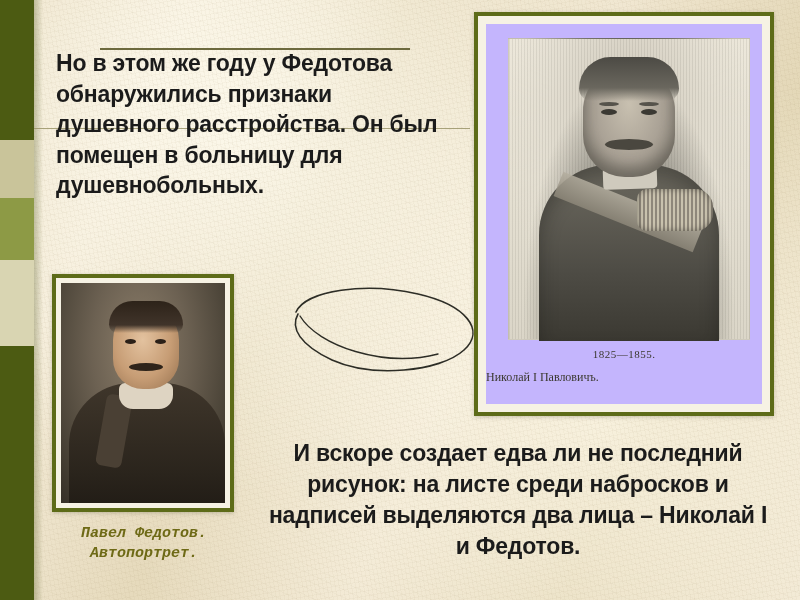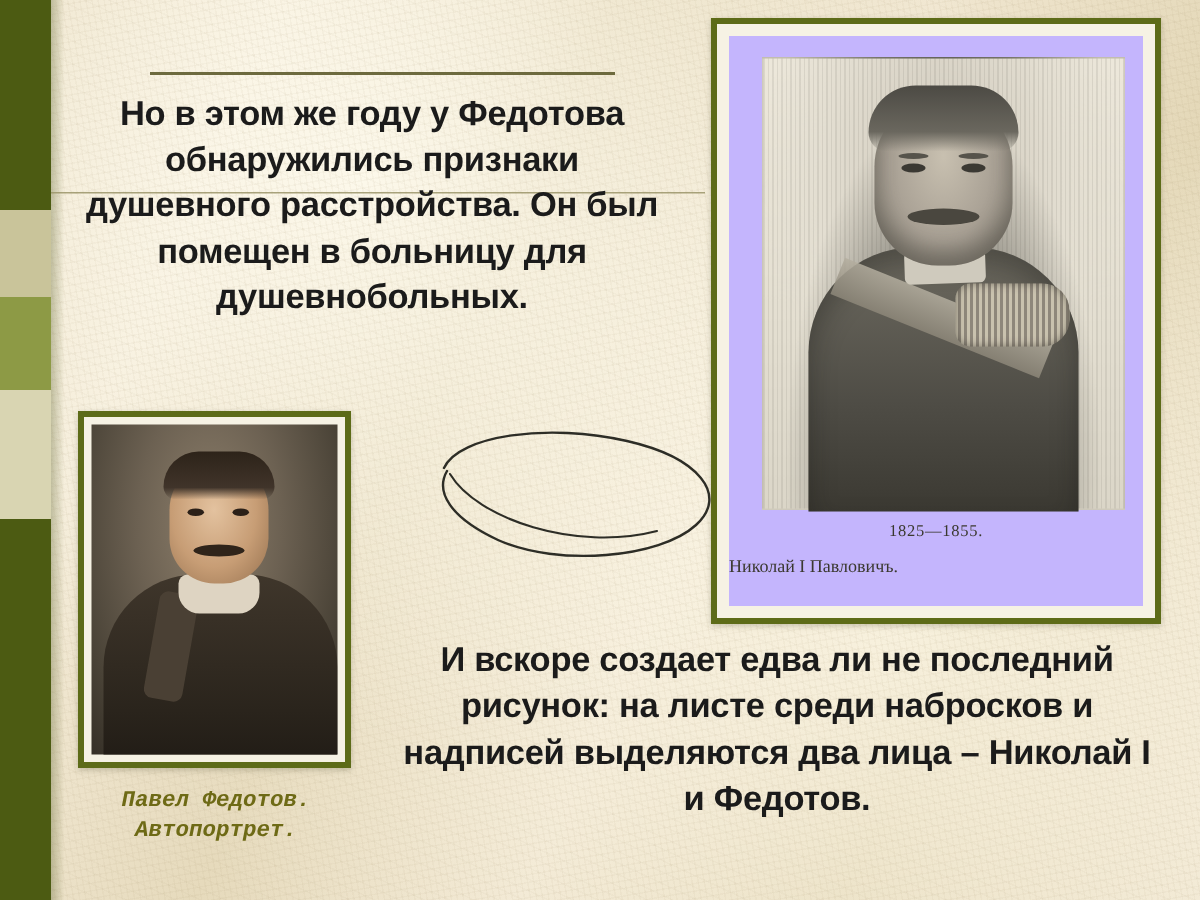--- a/index.html
+++ b/index.html
@@ -84,36 +84,36 @@
     height: 0;
     border-top: 1px solid #9a9468;
     z-index: 1;
     opacity: 0.85;
   }
 
   
   .top-text {
     position: absolute;
     left: 56px;
-    top: 60px;
+    top: 48px;
     width: 384px;
-    text-align: center;
+    text-align: left;
     font-size: 23px;
     line-height: 1.33;
     font-weight: bold;
     color: #1b1b1b;
     z-index: 4;
     letter-spacing: -0.2px;
   }
 
   
   .bottom-text {
     position: absolute;
     left: 262px;
-    top: 424px;
+    top: 438px;
     width: 512px;
     text-align: center;
     font-size: 23px;
     line-height: 1.35;
     font-weight: bold;
     color: #1b1b1b;
     z-index: 4;
     letter-spacing: -0.2px;
   }
 

